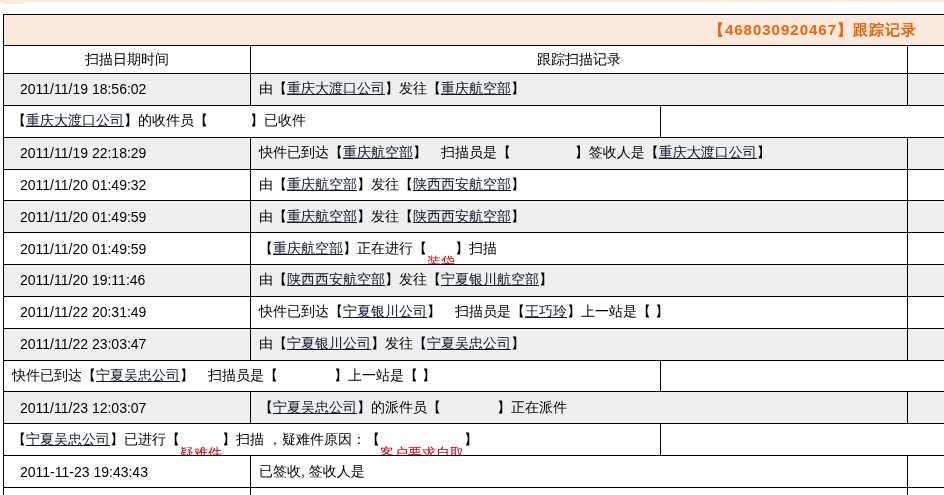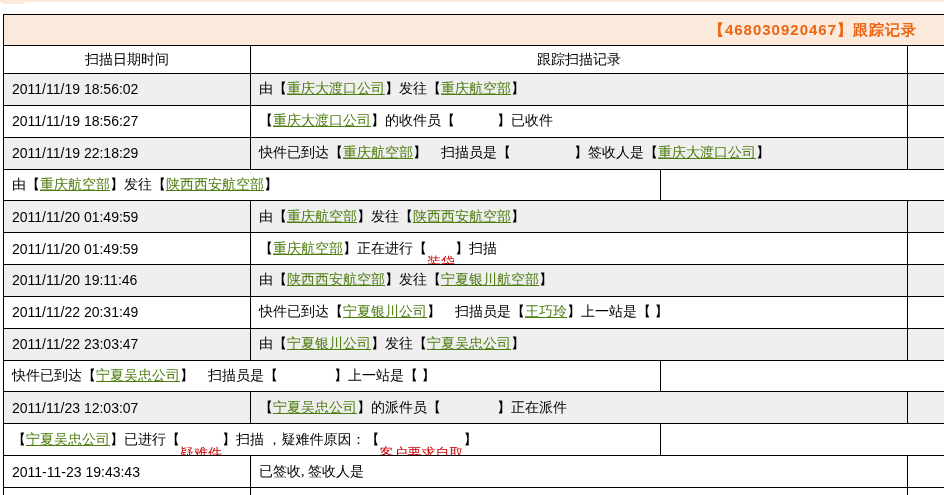--- a/index.html
+++ b/index.html
@@ -30,25 +30,25 @@
   .tr{
     height:31.85px;box-sizing:border-box;border-bottom:1px solid #000;
     display:flex;background:#fff;
   }
   .tr.shaded{background:#EFEFEF;}
   .td{
     height:100%;box-sizing:border-box;
     display:flex;align-items:center;
     overflow:hidden;white-space:nowrap;
   }
-  .c1{width:247px;border-right:1px solid #000;padding-left:8px;}
-  .c2{width:657px;border-right:1px solid #000;padding-left:8px;font-family:Liberation Serif, serif;}
+  .c1{width:247px;border-right:1px solid #000;padding-left:16px;}
+  .c2{width:657px;border-right:1px solid #000;padding-left:8px;}
   .c3{flex:1;}
   .thead .c1,.thead .c2{justify-content:center;padding-left:0;}
-  a.lnk{color:#4d7c0f;text-decoration:underline;cursor:pointer;}
+  a.lnk{color:#0f172a;text-decoration:underline;cursor:pointer;}
   a.person{color:#0000EE;text-decoration:none;cursor:pointer;margin-top:48px;}
   .red{color:#CC0000;margin-top:28px;}
 </style>
 </head>
 <body>
 
 <div class="topline"></div>
 <div class="topchip"></div>
 
 <div class="table-wrap">
@@ -66,21 +66,20 @@
         <div class="td c2">
           <span>由【</span>
           <a class="lnk">重庆大渡口公司</a>
           <span>】发往【</span>
           <a class="lnk">重庆航空部</a>
           <span>】</span>
         </div>
         <div class="td c3"></div>
       </div>
       <div class="tr">
-        <div class="td c1">2011/11/19 18:56:27</div>
         <div class="td c2">
           <span>【</span>
           <a class="lnk">重庆大渡口公司</a>
           <span>】的收件员【</span>
           <a class="person">陈建容 </a>
           <span>】已收件</span>
         </div>
         <div class="td c3"></div>
       </div>
       <div class="tr shaded">
@@ -90,20 +89,21 @@
           <a class="lnk">重庆航空部</a>
           <span>】　扫描员是【</span>
           <a class="person">4号称重员</a>
           <span>】签收人是【</span>
           <a class="lnk">重庆大渡口公司</a>
           <span>】</span>
         </div>
         <div class="td c3"></div>
       </div>
       <div class="tr">
+        <div class="td c1">2011/11/20 01:49:32</div>
         <div class="td c2">
           <span>由【</span>
           <a class="lnk">重庆航空部</a>
           <span>】发往【</span>
           <a class="lnk">陕西西安航空部</a>
           <span>】</span>
         </div>
         <div class="td c3"></div>
       </div>
       <div class="tr shaded">

